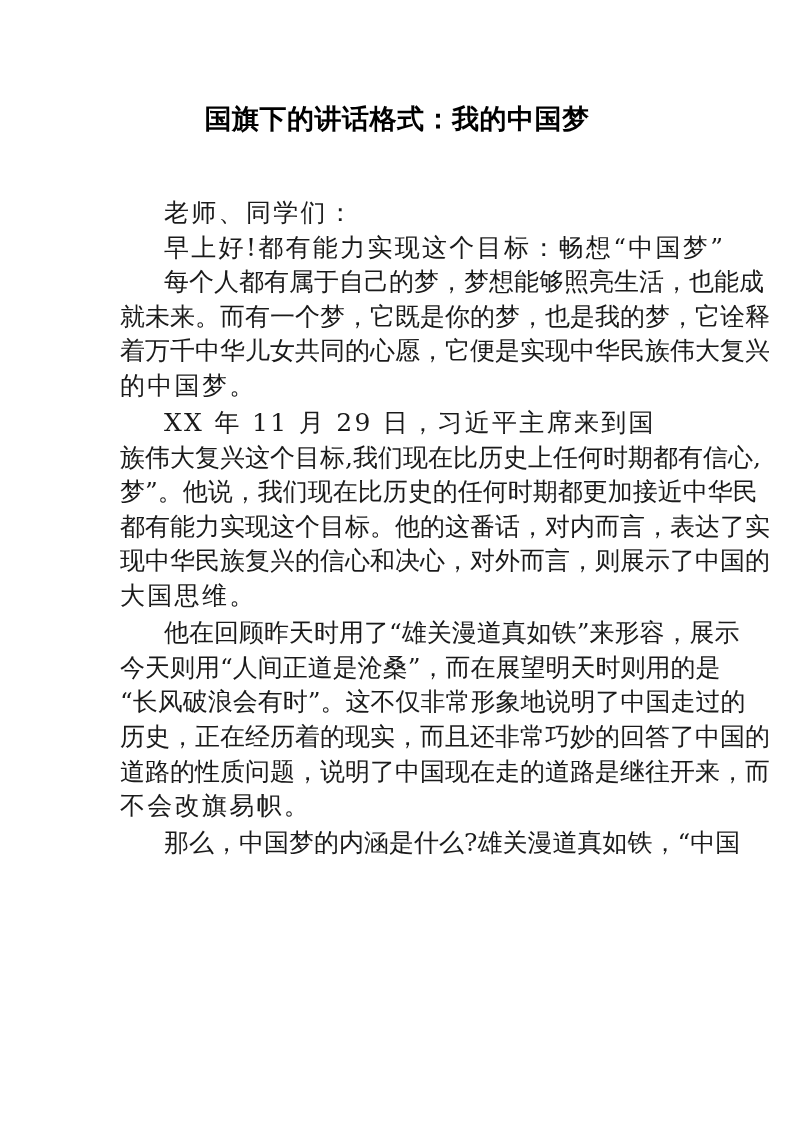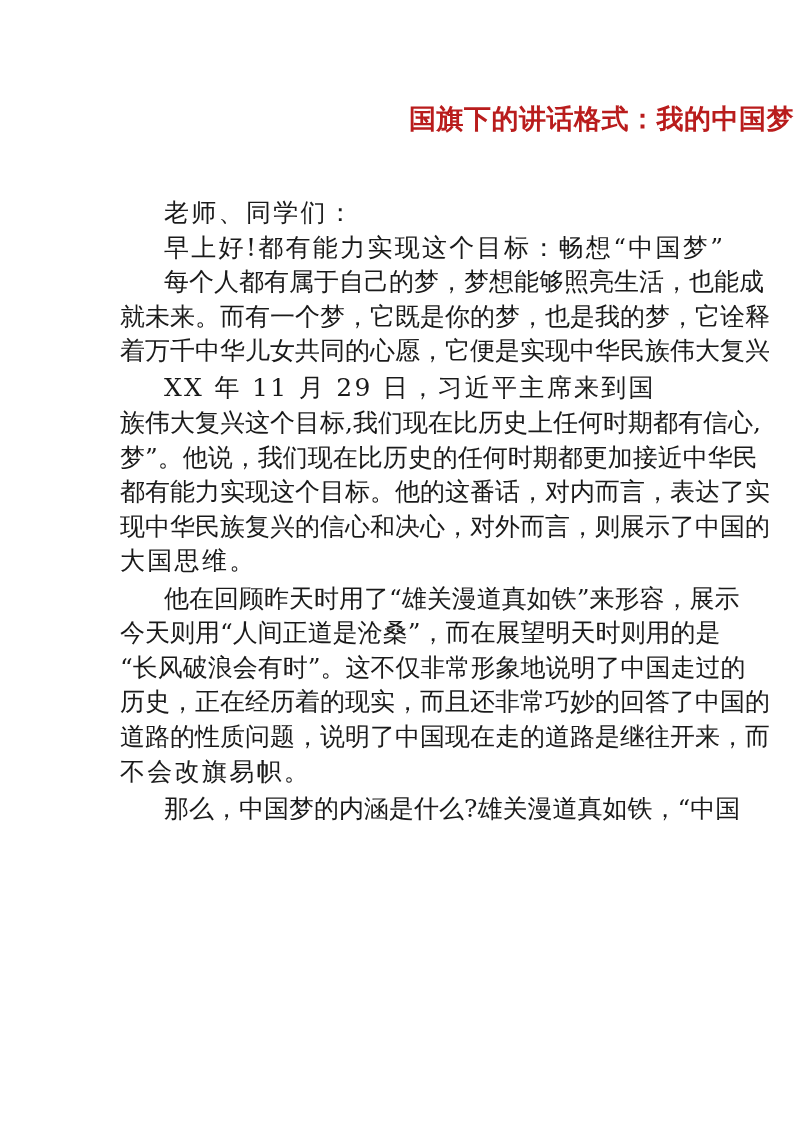--- a/index.html
+++ b/index.html
@@ -20,26 +20,26 @@
     left: 0; top: 0;
     width: 794px;
     height: 1123px;
     background: #ffffff;
   }
   .title {
     position: absolute;
     left: 0;
     top: 101px;
     width: 794px;
-    text-align: right;
+    text-align: center;
     font-family: "DejaVu Sans", "Liberation Sans", sans-serif;
     font-weight: bold;
     font-size: 27px;
     letter-spacing: 0.5px;
-    color: #b91c1c;
+    color: #000000;
     line-height: 36px;
   }
   .body {
     position: absolute;
     left: 120px;
     top: 196px;
     width: 556px;
   }
   .line {
     height: 34.6px;
@@ -63,20 +63,21 @@
 <div class="page">
   <div class="title">国旗下的讲话格式：我的中国梦</div>
 
   <div class="body">
     <div class="line indent">老师、同学们：</div>
     <div class="line indent">早上好!都有能力实现这个目标：畅想“中国梦”</div>
 
     <div class="line indent justify">每个人都有属于自己的梦，梦想能够照亮生活，也能成</div>
     <div class="line justify">就未来。而有一个梦，它既是你的梦，也是我的梦，它诠释</div>
     <div class="line justify">着万千中华儿女共同的心愿，它便是实现中华民族伟大复兴</div>
+    <div class="line">的中国梦。</div>
 
     <div class="line indent gap">XX 年 11 月 29 日，习近平主席来到国</div>
 
     <div class="line justify">族伟大复兴这个目标,我们现在比历史上任何时期都有信心,</div>
     <div class="line justify">梦”。他说，我们现在比历史的任何时期都更加接近中华民</div>
     <div class="line justify">都有能力实现这个目标。他的这番话，对内而言，表达了实</div>
     <div class="line justify">现中华民族复兴的信心和决心，对外而言，则展示了中国的</div>
     <div class="line">大国思维。</div>
 
     <div class="line indent justify gap">他在回顾昨天时用了“雄关漫道真如铁”来形容，展示</div>

